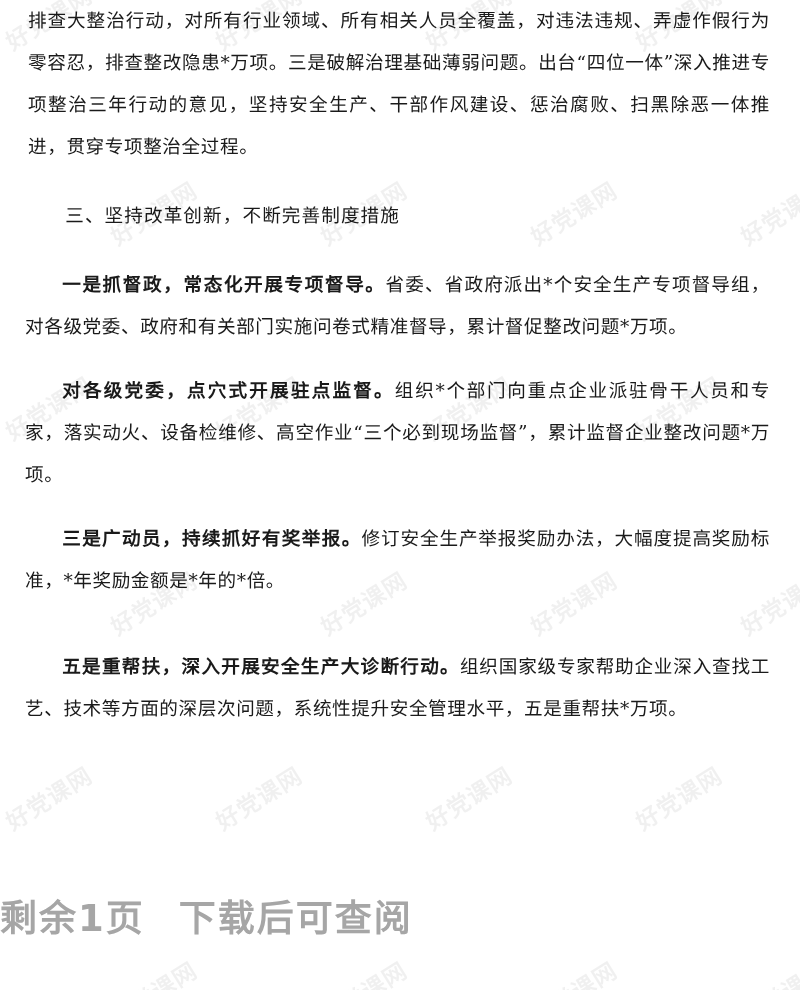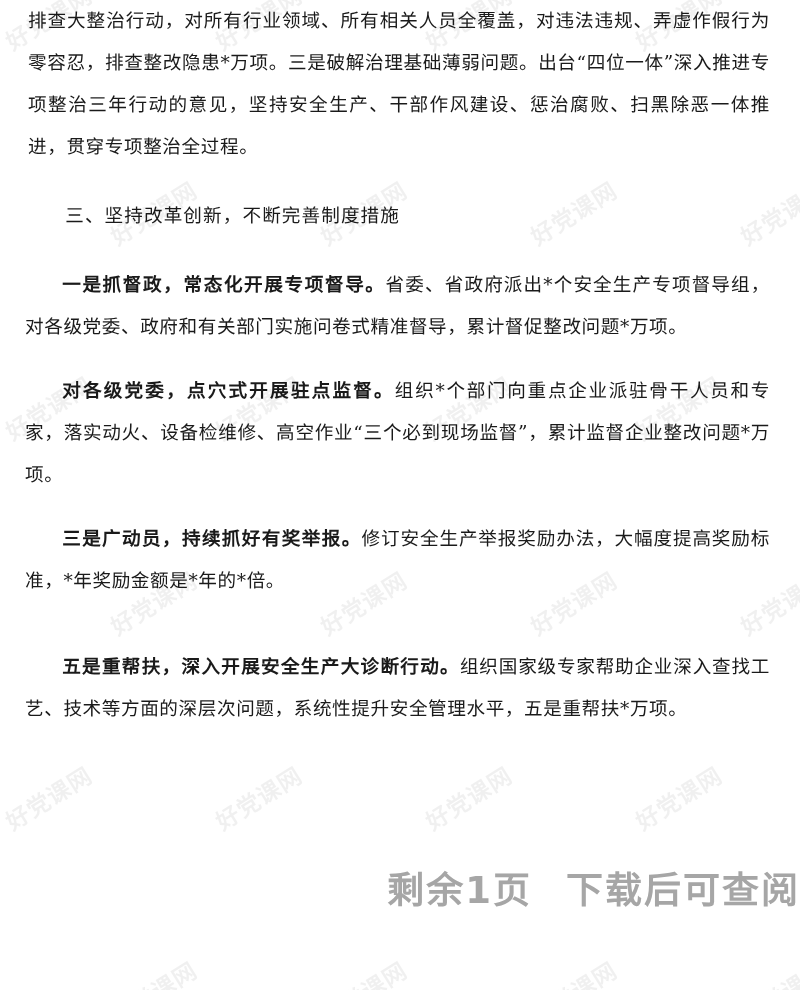--- a/index.html
+++ b/index.html
@@ -82,23 +82,23 @@
   }
 
   .gap-sm { height: 22px; }
   .gap-md { height: 27px; }
 
   
   #footer-cta {
     position: absolute;
     left: 0;
     right: 0;
-    top: 860px;
+    top: 888px;
     z-index: 4;
-    text-align: right;
+    text-align: left;
     color: #a6a6a6;
     font-family: "DejaVu Sans", "Liberation Sans", sans-serif;
     font-weight: 700;
     font-size: 37px;
     letter-spacing: 2px;
     white-space: pre;
     user-select: none;
   }
   #footer-cta .cta-gap { display: inline-block; width: 34px; }
 </style>

